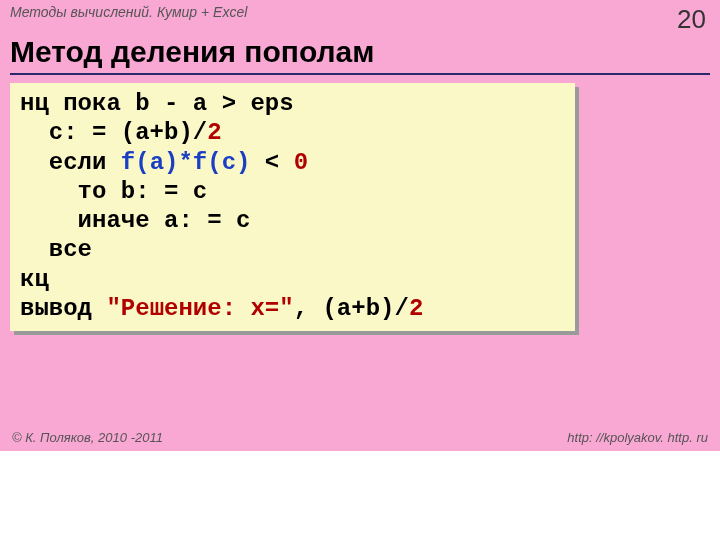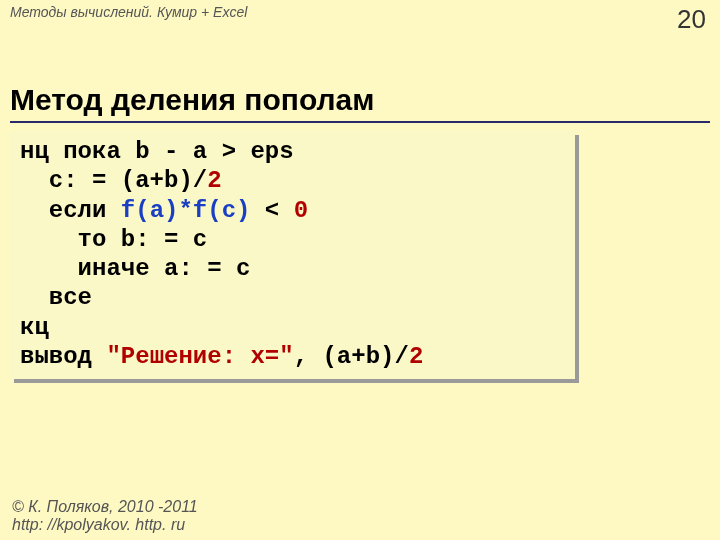--- a/index.html
+++ b/index.html
@@ -1,30 +1,29 @@
 <!DOCTYPE html>
 <html><head>
 <meta charset="utf-8">
 <style>
   * { margin: 0; padding: 0; box-sizing: border-box; }
   html, body { width: 720px; height: 540px; font-family: Arial, sans-serif; background: #fff; }
   .slide {
-    width: 720px; height: 540px; position: relative; background: #fef9c3;
+    width: 720px; height: 451px; position: relative; background: #f9a8d4;
     display: flex; flex-direction: column;
   }
   .header-row {
     display: flex; justify-content: space-between; align-items: flex-start;
     padding: 4px 14px 0 10px;
   }
   .course-title { font-size: 14px; font-style: italic; color: #555; }
   .page-number { font-size: 26px; color: #333; }
   .slide-title {
     font-size: 30px; font-weight: bold; color: #000;
     padding: 0 10px 4px 10px;
-    margin-top: 48px;
   }
   .rule {
     border: none; border-top: 2px solid #2a2a6a;
     margin: 0 10px;
   }
   .code-wrap { padding: 8px 10px 4px 10px; }
   .code-box {
     background: #fbf8c8;
     width: 565px;
     padding: 6px 10px 8px 10px;
@@ -37,21 +36,21 @@
     color: #000;
   }
   .kw { color: #000; }
   .num { color: #b00000; }
   .str { color: #b00000; }
   .fn { color: #1a3fc2; }
   .footer {
     position: absolute; bottom: 6px; left: 0; right: 0;
     display: flex; justify-content: space-between;
     padding: 0 12px;
-    font-size: 16px; font-style: italic; color: #555; flex-direction: column;
+    font-size: 13px; font-style: italic; color: #555;
   }
 </style>
 </head>
 <body>
 
 <div class="slide">
 
   <div class="header-row">
     <div class="course-title">Методы вычислений. Кумир + Excel</div>
     <div class="page-number">20</div>

